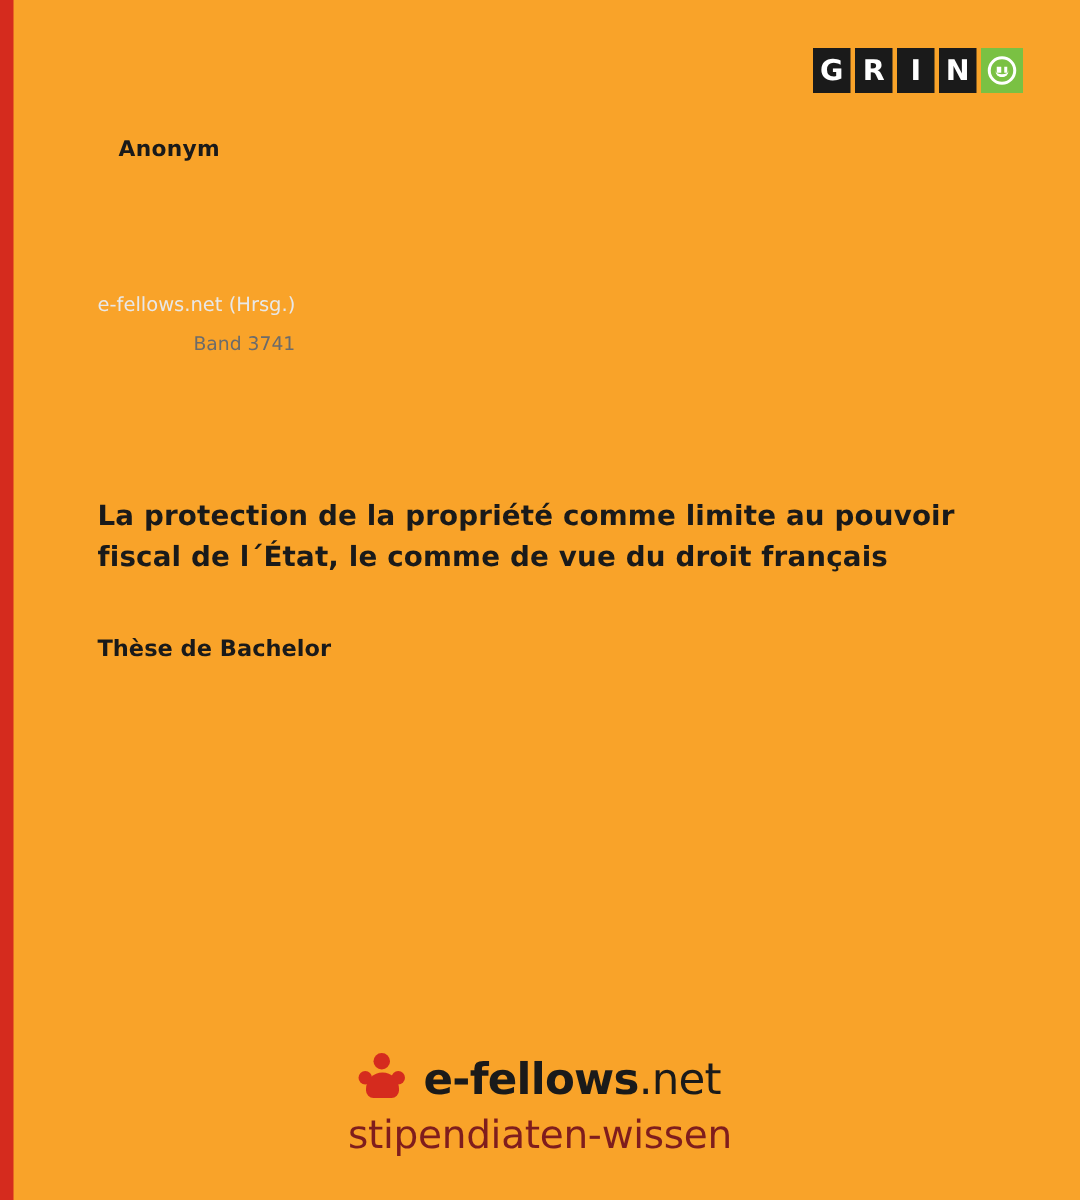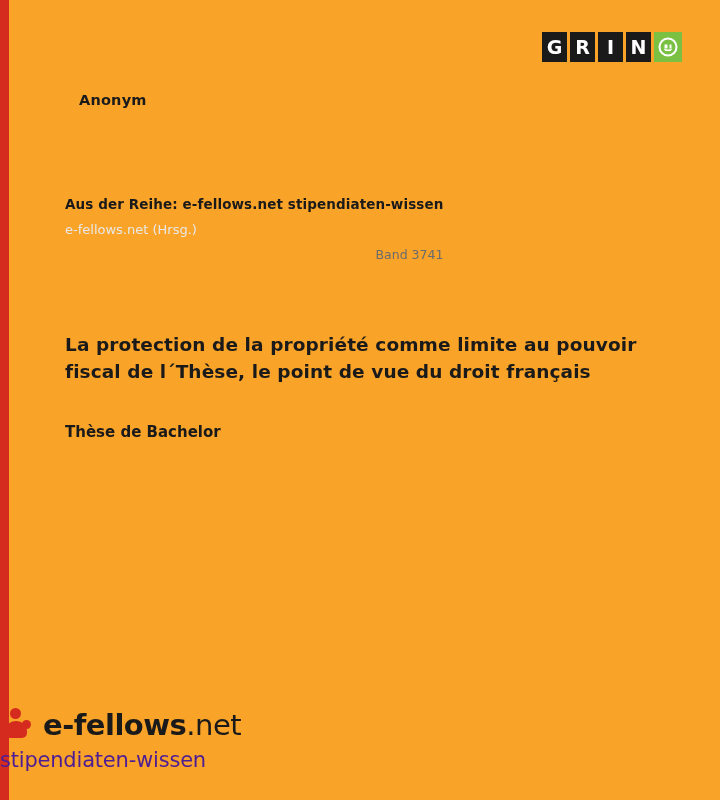--- a/index.html
+++ b/index.html
@@ -143,21 +143,21 @@
   }
 
   
   .footer-logo {
     position: absolute;
     left: 0;
     right: 0;
     bottom: 28px;
     display: flex;
     flex-direction: column;
-    align-items: flex-start;
+    align-items: center;
     margin-top: 32px;
   }
   .ef-row {
     display: flex;
     align-items: center;
     gap: 9px;
   }
   .ef-mark {
     position: relative;
     width: 34px;
@@ -182,22 +182,22 @@
   .ef-wordmark {
     font-size: 29px;
     color: #1a1a1a;
     letter-spacing: -0.5px;
     font-family: "DejaVu Sans", "Liberation Sans", sans-serif;
   }
   .ef-wordmark b { font-weight: bold; }
   .ef-wordmark .net { font-weight: normal; }
   .ef-tagline {
     margin-top: 6px;
-    font-size: 21px;
-    color: #4c1d95;
+    font-size: 26px;
+    color: #7f1d1d;
     letter-spacing: -0.2px;
     font-family: "DejaVu Sans", "Liberation Sans", sans-serif;
   }
 </style>
 </head>
 <body>
 
 <div class="cover">
 
   <div class="left-stripe"></div>
@@ -212,26 +212,25 @@
         <span class="eye l"></span>
         <span class="eye r"></span>
         <span class="mouth"></span>
       </span>
     </span>
   </div>
 
   <div class="author">Anonym</div>
 
   <div class="series-block">
-    <div class="series-line">Aus der Reihe: e-fellows.net stipendiaten-wissen</div>
     <div class="series-editor">e-fellows.net (Hrsg.)</div>
     <div class="series-volume">Band 3741</div>
   </div>
 
-  <div class="title">La protection de la propriété comme limite au pouvoir fiscal de l´Thèse, le point de vue du droit français</div>
+  <div class="title">La protection de la propriété comme limite au pouvoir fiscal de l´État, le comme de vue du droit français</div>
 
   <div class="subtitle">Thèse de Bachelor</div>
 
   <div class="footer-logo">
     <div class="ef-row">
       <span class="ef-mark">
         <span class="dot d1"></span>
         <span class="dot d2"></span>
         <span class="dot d3"></span>
         <span class="body"></span>

